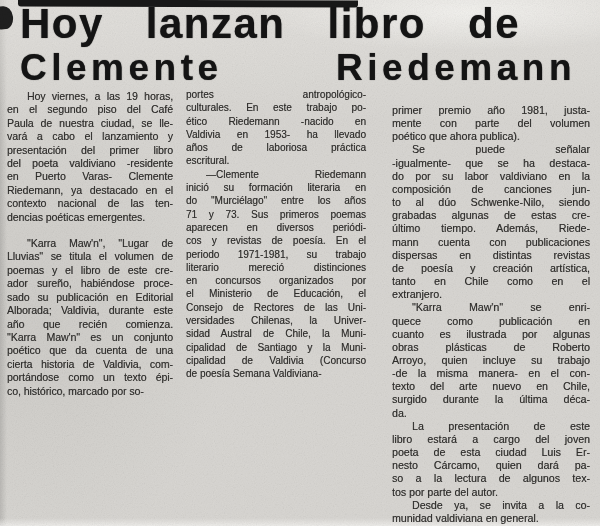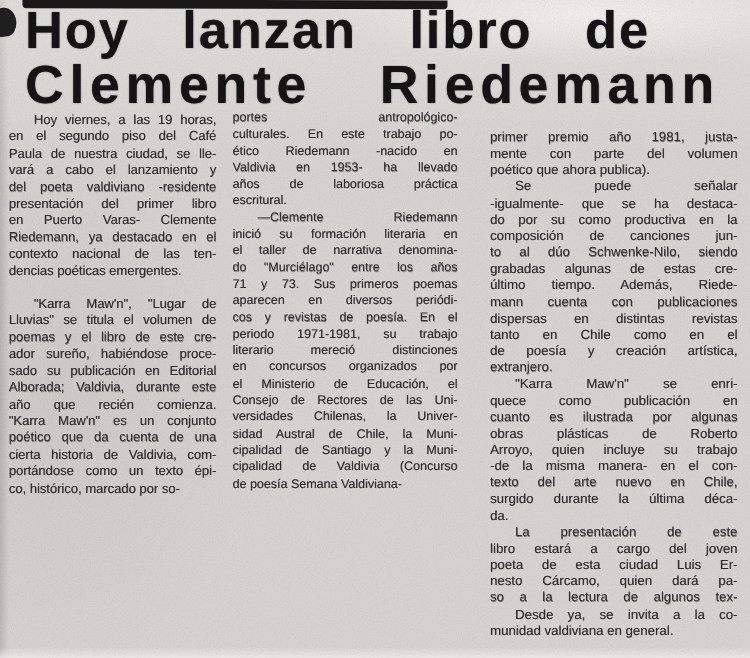--- a/index.html
+++ b/index.html
@@ -29,21 +29,21 @@
     position:absolute;left:-2px;top:6px;width:15px;height:23px;
     background:#1f1f1f;border-radius:2px 60% 55% 2px / 2px 50% 50% 2px;
     transform:rotate(-7deg);z-index:3;
   }
   .clipping{position:absolute;inset:0;z-index:2;}
   
   .headline{margin:0;position:absolute;left:20px;top:2px;font-weight:bold;color:#141414;
     text-shadow:0 0 1px rgba(20,20,20,0.75);}
   .hl1,.hl2{display:block;text-align:justify;text-align-last:justify;}
   .hl1{width:500px;font-size:42px;line-height:44px;letter-spacing:1.5px;}
-  .hl2{width:556px;font-size:43px;line-height:44px;letter-spacing:4.5px;}
+  .hl2{width:556px;font-size:37px;line-height:44px;letter-spacing:4.5px;}
   
   .col{position:absolute;color:#2f2e2c;text-shadow:0.3px 0.3px 0.45px rgba(62,60,58,0.55);}
   .col1{left:7px;  top:90px;width:166px;font-size:10.5px;line-height:13.4px;letter-spacing:-0.05px;}
   .col2{left:186px;top:88px;width:180px;font-size:10px;line-height:13.3px;}
   .col3{left:392px;top:104px;width:198px;font-size:10.6px;line-height:13.15px;}
   .para{margin:0;}
   .para.gap{margin-top:13px;}
   .line{text-align:justify;text-align-last:justify;}
   .line.pl{text-align-last:left;}
   .line.ind{padding-left:20px;}
@@ -61,22 +61,22 @@
   <h1 class="headline">
     <span class="hl1">Hoy lanzan libro de</span>
     <span class="hl2">Clemente Riedemann</span>
   </h1>
   <section class="col col1">
       <div class="para">
         <div class="line ind">Hoy viernes, a las 19 horas,</div>
         <div class="line">en el segundo piso del Café</div>
         <div class="line">Paula de nuestra ciudad, se lle-</div>
         <div class="line">vará a cabo el lanzamiento y</div>
+        <div class="line">presentación del primer libro</div>
         <div class="line">del poeta valdiviano -residente</div>
-        <div class="line">presentación del primer libro</div>
         <div class="line">en Puerto Varas- Clemente</div>
         <div class="line">Riedemann, ya destacado en el</div>
         <div class="line">contexto nacional de las ten-</div>
         <div class="line pl">dencias poéticas emergentes.</div>
       </div>
       <div class="para gap">
         <div class="line ind">"Karra Maw'n", "Lugar de</div>
         <div class="line">Lluvias" se titula el volumen de</div>
         <div class="line">poemas y el libro de este cre-</div>
         <div class="line">ador sureño, habiéndose proce-</div>
@@ -95,21 +95,20 @@
         <div class="line">portes antropológico-</div>
         <div class="line">culturales. En este trabajo po-</div>
         <div class="line">ético Riedemann -nacido en</div>
         <div class="line">Valdivia en 1953- ha llevado</div>
         <div class="line">años de laboriosa práctica</div>
         <div class="line pl">escritural.</div>
       </div>
       <div class="para">
         <div class="line ind">—Clemente Riedemann</div>
         <div class="line">inició su formación literaria en</div>
-        <div class="line">el taller de narrativa denomina-</div>
         <div class="line">do "Murciélago" entre los años</div>
         <div class="line">71 y 73. Sus primeros poemas</div>
         <div class="line">aparecen en diversos periódi-</div>
         <div class="line">cos y revistas de poesía. En el</div>
         <div class="line">periodo 1971-1981, su trabajo</div>
         <div class="line">literario mereció distinciones</div>
         <div class="line">en concursos organizados por</div>
         <div class="line">el Ministerio de Educación, el</div>
         <div class="line">Consejo de Rectores de las Uni-</div>
         <div class="line">versidades Chilenas, la Univer-</div>
@@ -121,48 +120,49 @@
     </section>
   <section class="col col3">
       <div class="para">
         <div class="line">primer premio año 1981, justa-</div>
         <div class="line">mente con parte del volumen</div>
         <div class="line pl">poético que ahora publica).</div>
       </div>
       <div class="para">
         <div class="line ind">Se puede señalar</div>
         <div class="line">-igualmente- que se ha destaca-</div>
-        <div class="line">do por su como productiva en la</div>
+        <div class="line">do por su labor valdiviano en la</div>
         <div class="line">composición de canciones jun-</div>
         <div class="line">to al dúo Schwenke-Nilo, siendo</div>
         <div class="line">grabadas algunas de estas cre-</div>
         <div class="line">último tiempo. Además, Riede-</div>
         <div class="line">mann cuenta con publicaciones</div>
         <div class="line">dispersas en distintas revistas</div>
+        <div class="line">de poesía y creación artística,</div>
         <div class="line">tanto en Chile como en el</div>
-        <div class="line">de poesía y creación artística,</div>
         <div class="line pl">extranjero.</div>
       </div>
       <div class="para">
         <div class="line ind">"Karra Maw'n" se enri-</div>
         <div class="line">quece como publicación en</div>
         <div class="line">cuanto es ilustrada por algunas</div>
         <div class="line">obras plásticas de Roberto</div>
         <div class="line">Arroyo, quien incluye su trabajo</div>
         <div class="line">-de la misma manera- en el con-</div>
         <div class="line">texto del arte nuevo en Chile,</div>
         <div class="line">surgido durante la última déca-</div>
         <div class="line pl">da.</div>
       </div>
       <div class="para">
         <div class="line ind">La presentación de este</div>
         <div class="line">libro estará a cargo del joven</div>
         <div class="line">poeta de esta ciudad Luis Er-</div>
         <div class="line">nesto Cárcamo, quien dará pa-</div>
         <div class="line">so a la lectura de algunos tex-</div>
+        <div class="line pl">tos por parte del autor.</div>
       </div>
       <div class="para">
         <div class="line ind">Desde ya, se invita a la co-</div>
         <div class="line pl">munidad valdiviana en general.</div>
       </div>
     </section>
 </main>
 
 <svg class="noise" width="600" height="526">
   <filter id="grain">

